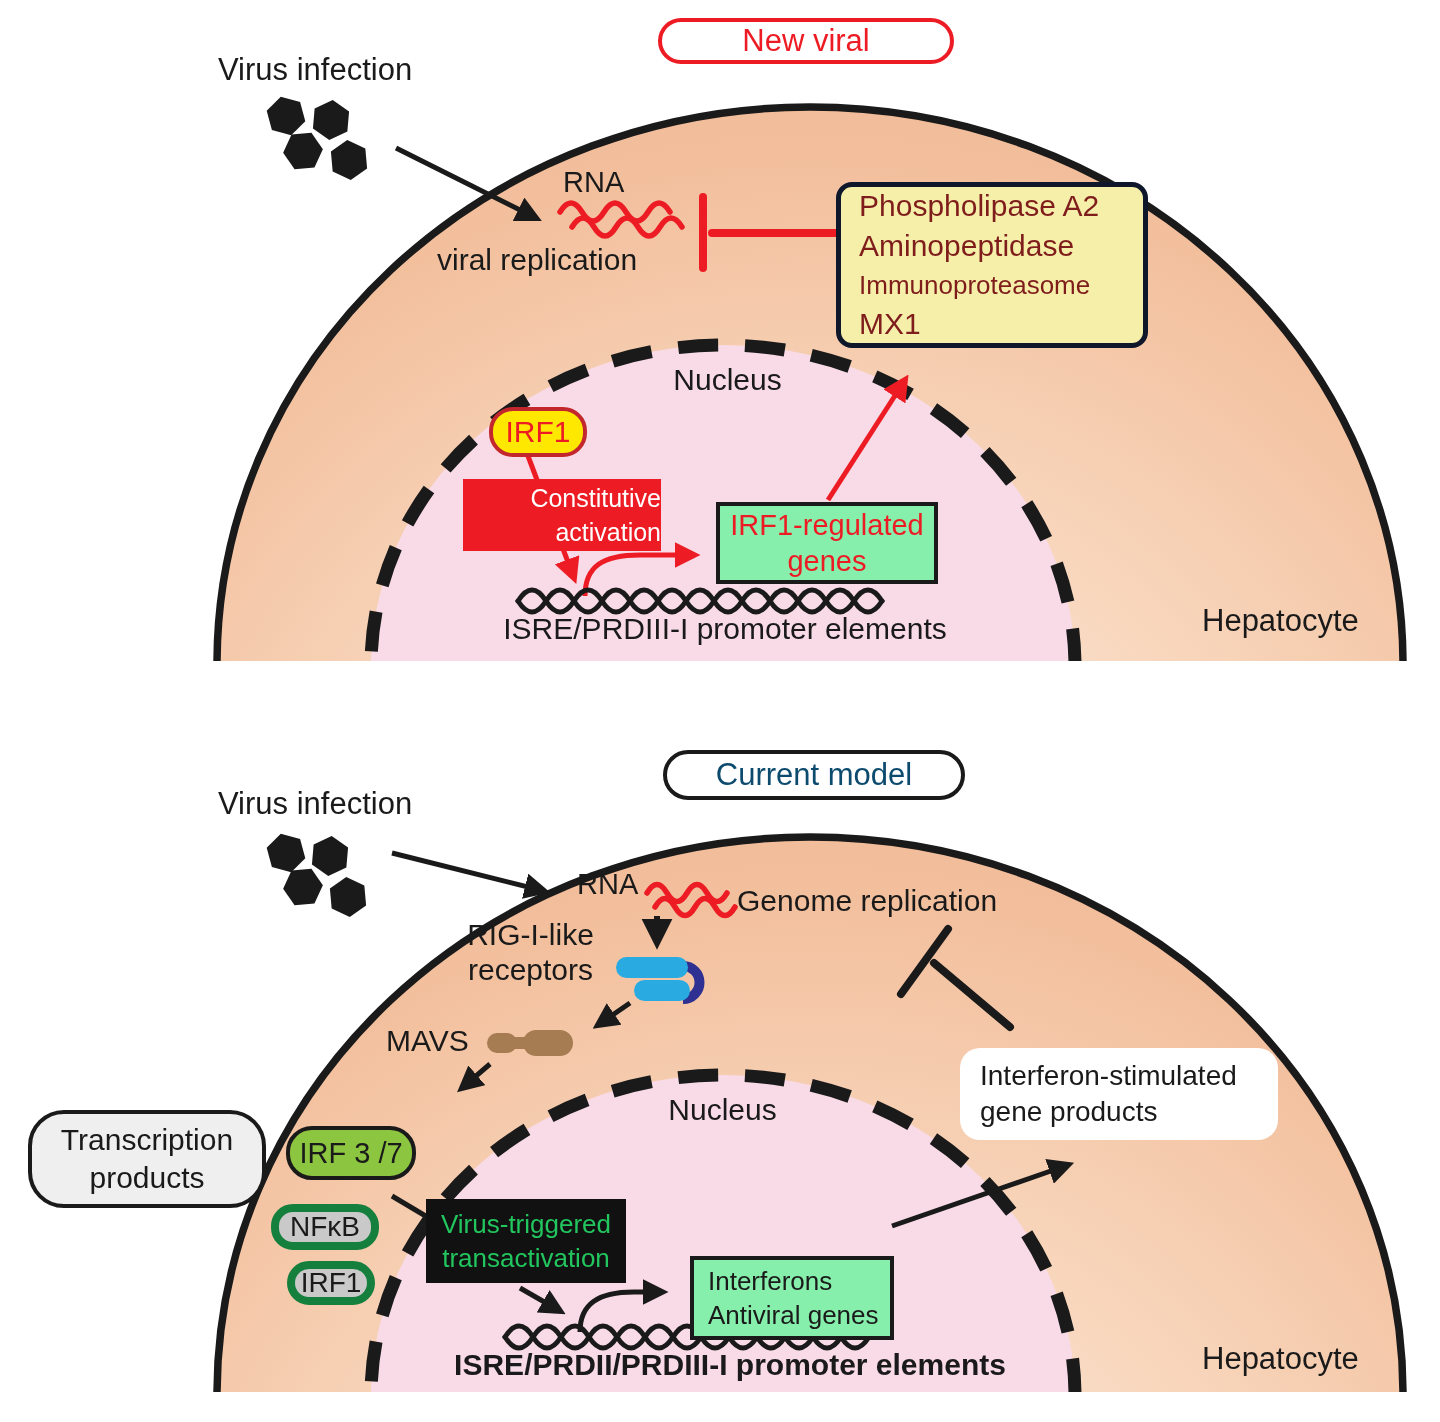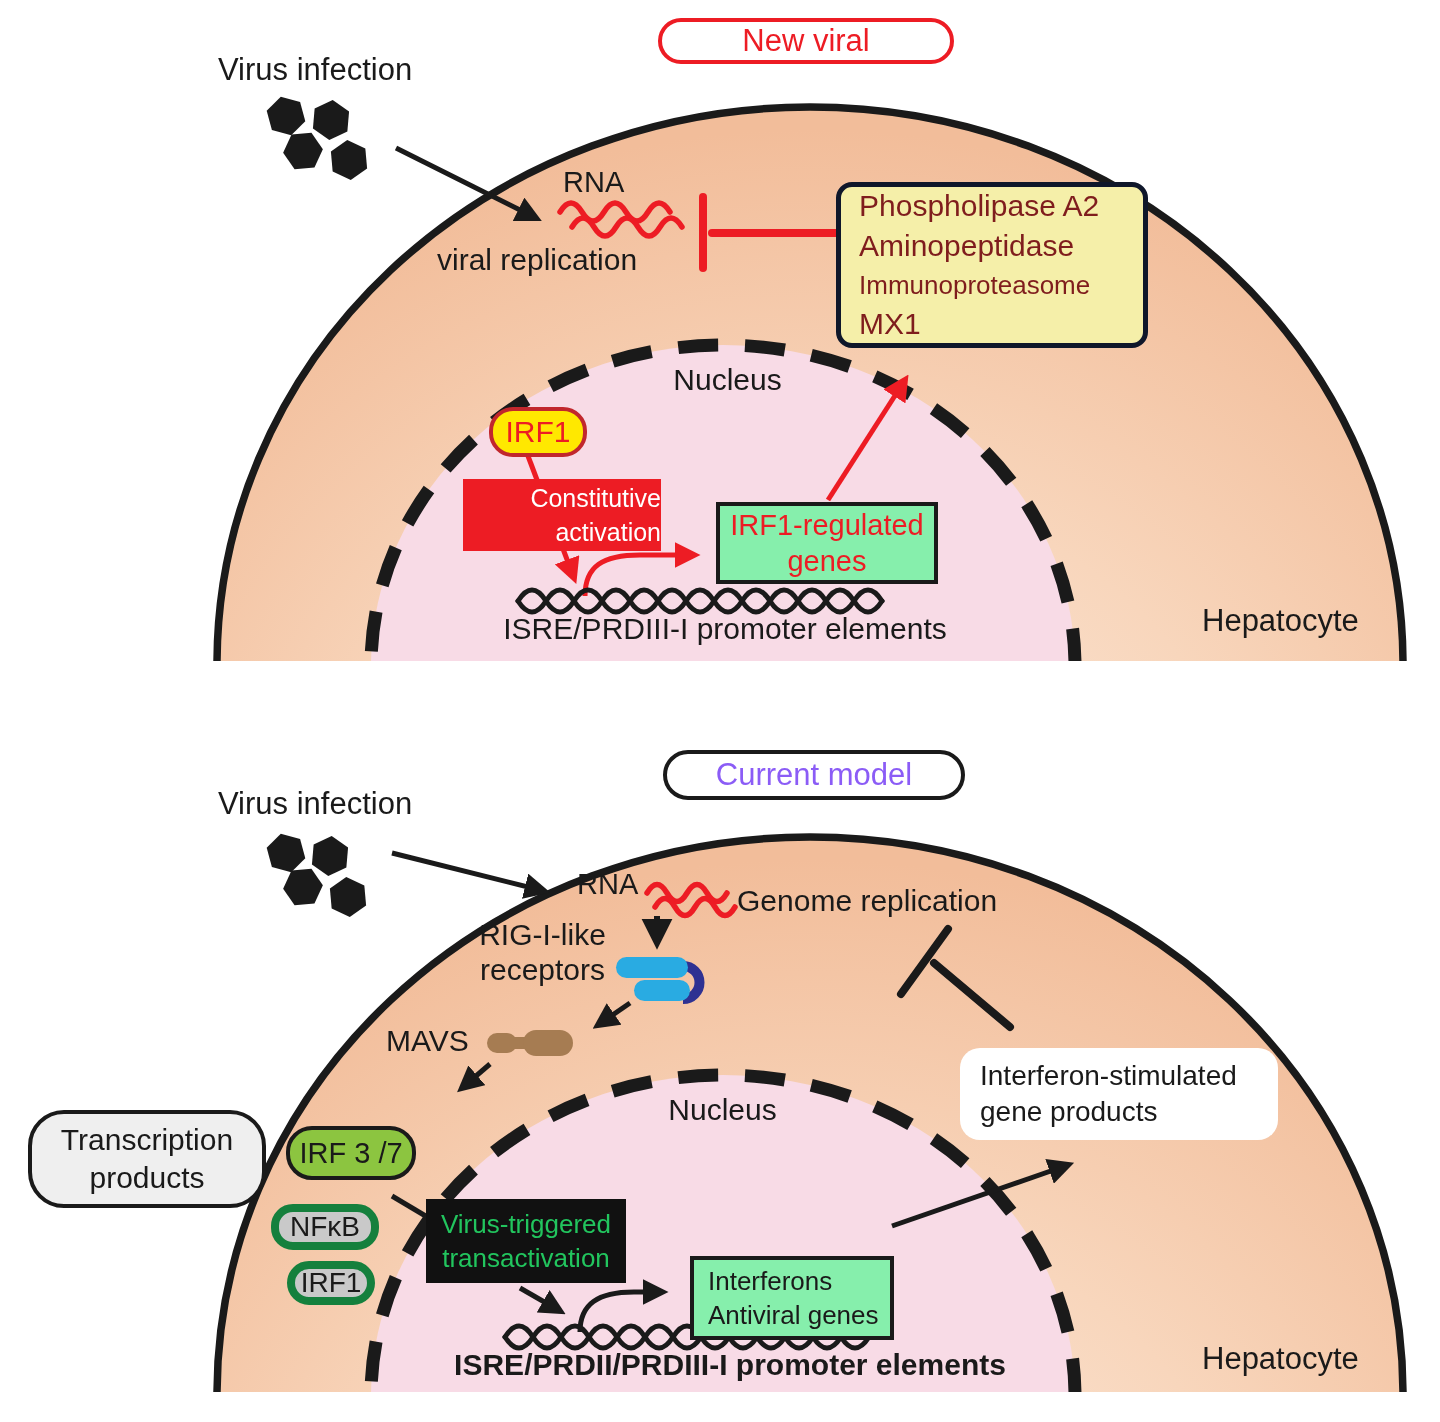--- a/index.html
+++ b/index.html
@@ -5,21 +5,21 @@
   html,body{margin:0;padding:0;background:#ffffff;}
   #stage{position:relative;width:1440px;height:1422px;background:#ffffff;overflow:hidden;
          font-family:"Liberation Sans","DejaVu Sans",sans-serif;color:#1a1a1a;}
   #bg{position:absolute;left:0;top:0;}
   .lbl{position:absolute;white-space:nowrap;font-size:30px;line-height:1.15;}
   .center{text-align:center;}
   .box{position:absolute;box-sizing:border-box;display:flex;flex-direction:column;
        justify-content:center;align-items:center;}
   .badge{border-radius:30px;font-size:31px;background:#fff;}
   .badge-red{border:4px solid #ED1C24;color:#ED1C24;}
-  .badge-black{border:4px solid #1a1a1a;color:#8b5cf6;}
+  .badge-black{border:4px solid #1a1a1a;color:#0c4a6e;}
   .isgbox{background:#F5EFA9;border:5px solid #0f172a;border-radius:16px;
           align-items:flex-start;padding:6px 18px;color:#7f1d1d;}
   .isgbox .l1{font-size:30px;line-height:40px;}
   .isgbox .l2{font-size:26px;line-height:38px;text-align:right;}
   .pill-yellow{background:#FFE800;border:4px solid #C1272D;border-radius:24px;
                color:#ED1C24;font-size:30px;}
   .redbox{background:#ED1C24;color:#ffffff;font-size:25px;line-height:34px;align-items:flex-end;}
   .whitebox{background:#86efac;border:4px solid #1a1a1a;}
   .genesbox{color:#ED1C24;font-size:29px;line-height:36px;}
   .tfbox{background:#EFEFEF;border:4px solid #1a1a1a;border-radius:36px;
@@ -177,21 +177,21 @@
   <div class="box badge badge-black" style="left:663px;top:750px;width:302px;height:50px;">
     <span>Current model</span>
   </div>
 
   <div class="lbl" style="left:218px;top:786px;font-size:31px;">Virus infection</div>
 
   <div class="lbl" style="left:577px;top:868px;font-size:29px;">RNA</div>
 
   <div class="lbl" style="left:737px;top:884px;">Genome replication</div>
 
-  <div class="lbl center" style="left:460px;top:918px;width:165px;">
+  <div class="lbl center" style="left:448px;top:918px;width:165px;">
     <div>RIG-I-like</div>
     <div>receptors</div>
   </div>
 
   <div class="lbl" style="left:386px;top:1024px;">MAVS</div>
 
   <div class="box tfbox" style="left:28px;top:1110px;width:238px;height:98px;">
     <span>Transcription</span>
     <span>products</span>
   </div>

